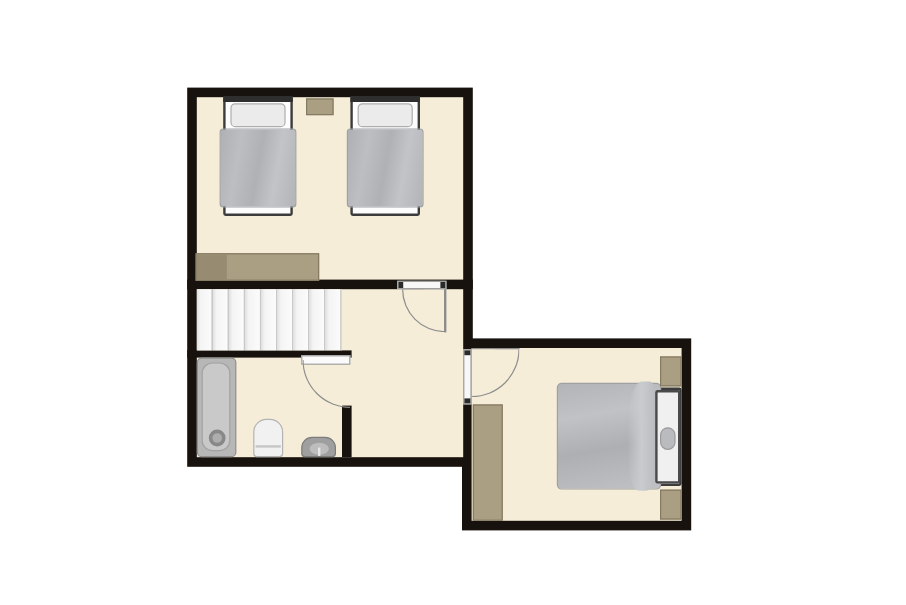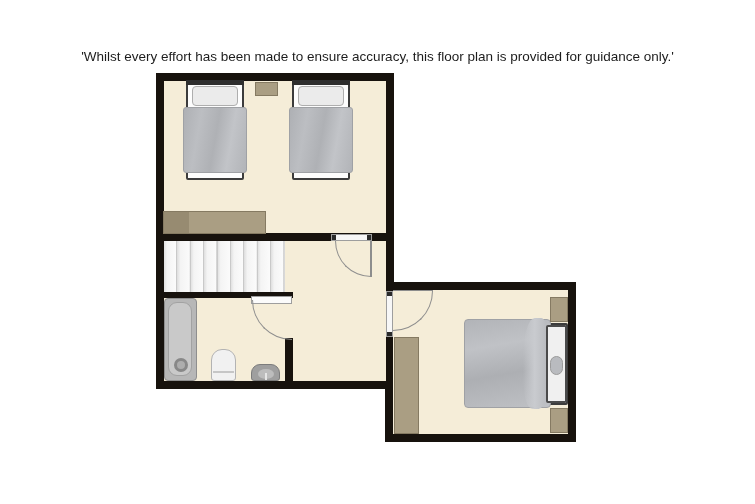--- a/index.html
+++ b/index.html
@@ -46,21 +46,20 @@
   .sink-line{background:#c6c6c6;}
   .toilet{background:#9f9f9f;border:1.5px solid #7c7c7c;border-radius:9px 9px 3px 3px;}
   .toilet-inner{background:#bdbdbd;border-radius:50%;}
   .toilet-tick{background:#e6e6e6;}
 </style>
 </head>
 <body>
 
 <div id="canvas">
 
-  <div class="disclaimer">'Whilst every effort has been made to ensure accuracy, this floor plan is provided for guidance only.'</div>
 
   <div style="left:0;top:0;width:755px;height:504px;">
 
     <div class="wall-block" style="left:156px;top:73px;width:238px;height:316px;"></div>
     <div class="wall-block" style="left:385px;top:282px;width:191px;height:160px;"></div>
 
     <div class="floor" style="left:164px;top:81px;width:222px;height:300px;"></div>
     <div class="floor" style="left:393px;top:290px;width:175px;height:144px;"></div>
 
     <div class="wall-block" style="left:156px;top:233px;width:238px;height:8px;"></div>

